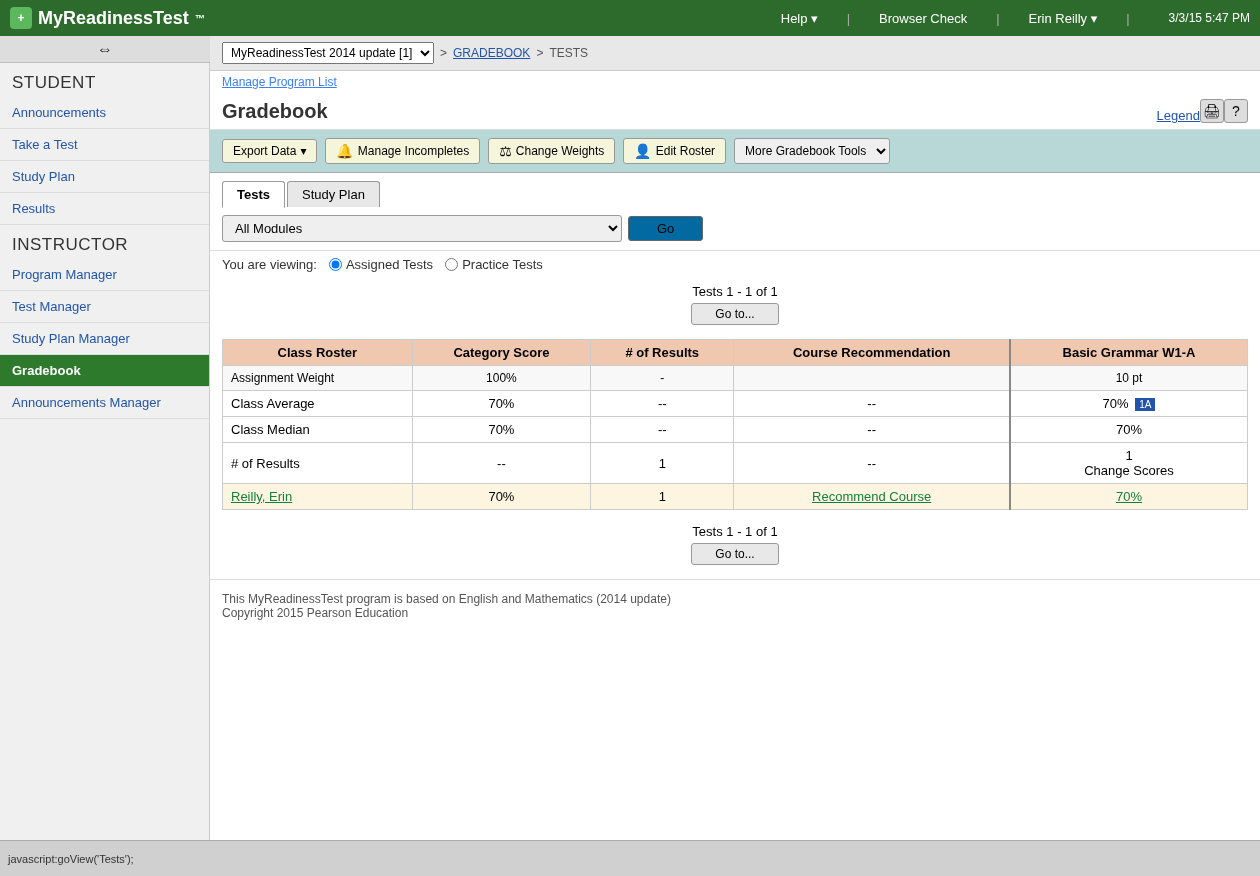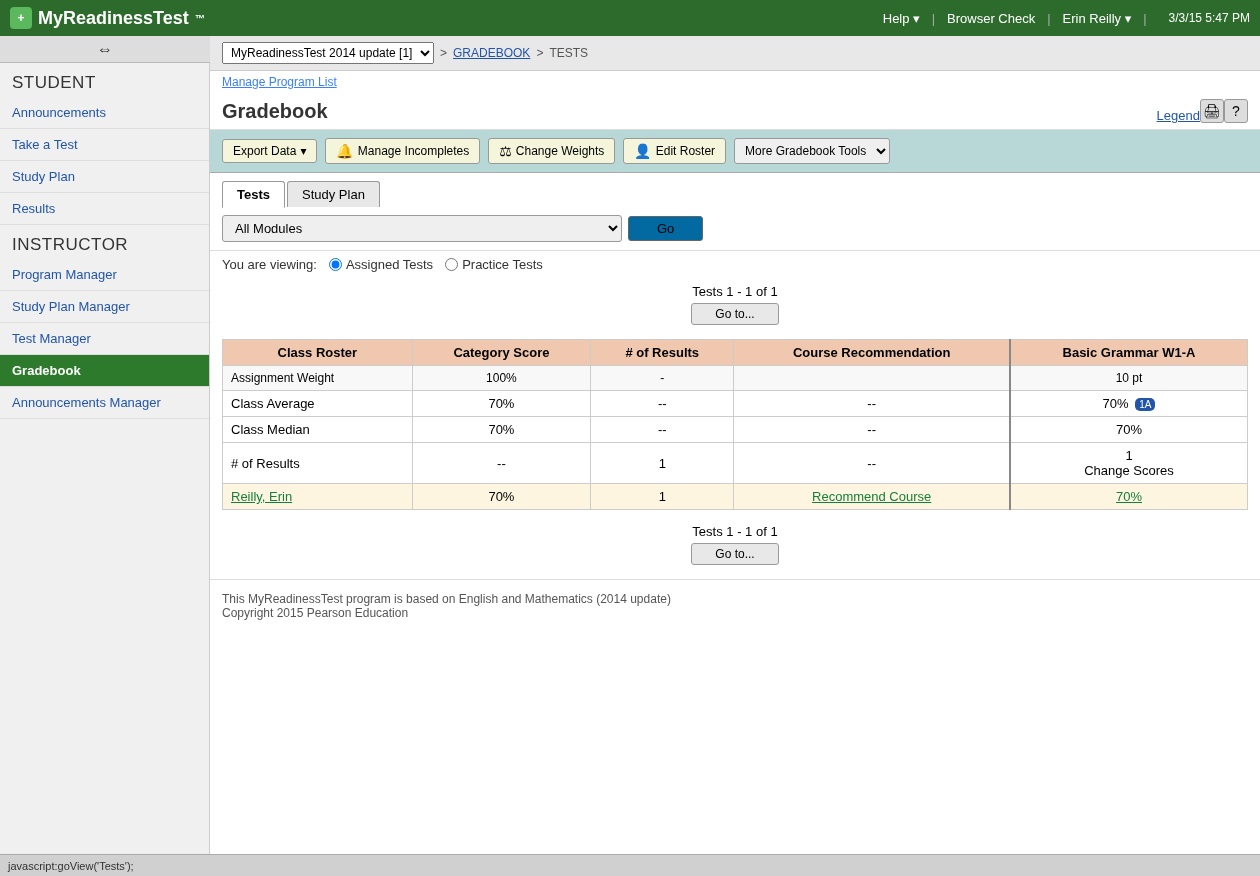--- a/index.html
+++ b/index.html
@@ -31,21 +31,21 @@
       display: flex;
       align-items: center;
       justify-content: center;
       font-size: 12px;
       font-weight: bold;
     }
     #top-nav .logo .tm { font-size: 10px; vertical-align: super; }
     #top-nav .nav-links {
       display: flex;
       align-items: center;
-      gap: 12px;
+      gap: 29px;
       font-size: 13px;
     }
     #top-nav .nav-links a, #top-nav .nav-links span {
       color: #fff;
       text-decoration: none;
       cursor: pointer;
     }
     #top-nav .nav-links .with-arrow::after { content: ' ▾'; }
     #top-nav .nav-links .separator { color: #aaa; }
     #top-nav .datetime { font-size: 12px; color: #ddd; margin-left: 10px; }
@@ -255,21 +255,21 @@
     #gradebook-table td.left { text-align: left; }
     #gradebook-table .link-cell a { color: #2255aa; text-decoration: underline; cursor: pointer; }
     #gradebook-table .subrow td { background: #f8f8f8; font-size: 12px; }
     #gradebook-table tr.student-row td { background: #fdf5e0; }
     #gradebook-table tr.student-row td a { color: #15803d; text-decoration: underline; }
     #gradebook-table .right-section { border-left: 2px solid #888; }
     .badge-1a {
       display: inline-block;
       background: #2255aa;
       color: #fff;
-      border-radius: 5px;
+      border-radius: 0;
       font-size: 10px;
       padding: 1px 4px;
       margin-left: 3px;
       vertical-align: middle;
     }
 
     
     #footer {
       padding: 12px 12px;
       font-size: 12px;
@@ -277,21 +277,21 @@
       border-top: 1px solid #ddd;
       margin-top: 8px;
     }
 
     
     #status-bar {
       position: fixed;
       bottom: 0;
       left: 0;
       right: 0;
-      height: 22px;
+      height: 36px;
       background: #d0d0d0;
       border-top: 1px solid #aaa;
       display: flex;
       align-items: center;
       padding: 0 8px;
       font-size: 11px;
       color: #333;
     }
 
     .sidebar-collapse-btn {
@@ -333,22 +333,22 @@
     <button class="sidebar-collapse-btn">⇔</button>
 
     <div class="sidebar-section-label">STUDENT</div>
     <div class="sidebar-item">Announcements</div>
     <div class="sidebar-item">Take a Test</div>
     <div class="sidebar-item">Study Plan</div>
     <div class="sidebar-item">Results</div>
 
     <div class="sidebar-section-label">INSTRUCTOR</div>
     <div class="sidebar-item">Program Manager</div>
+    <div class="sidebar-item">Test Manager</div>
     <div class="sidebar-item">Study Plan Manager</div>
-    <div class="sidebar-item">Test Manager</div>
     <div class="sidebar-item active">Gradebook</div>
     <div class="sidebar-item">Announcements Manager</div>
   </div>
 
   <div id="main">
 
     <div id="breadcrumb-bar">
       <select>
         <option>MyReadinessTest 2014 update [1]</option>
       </select>

